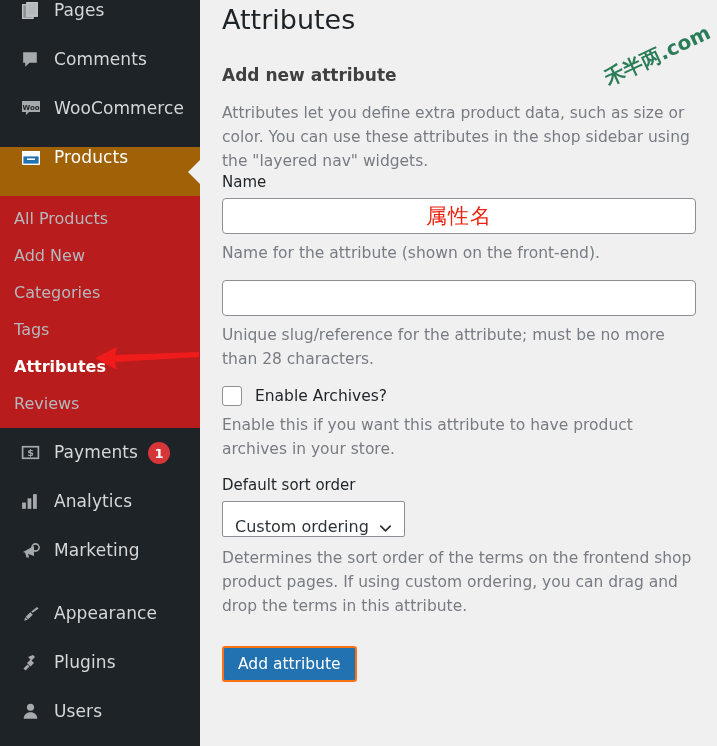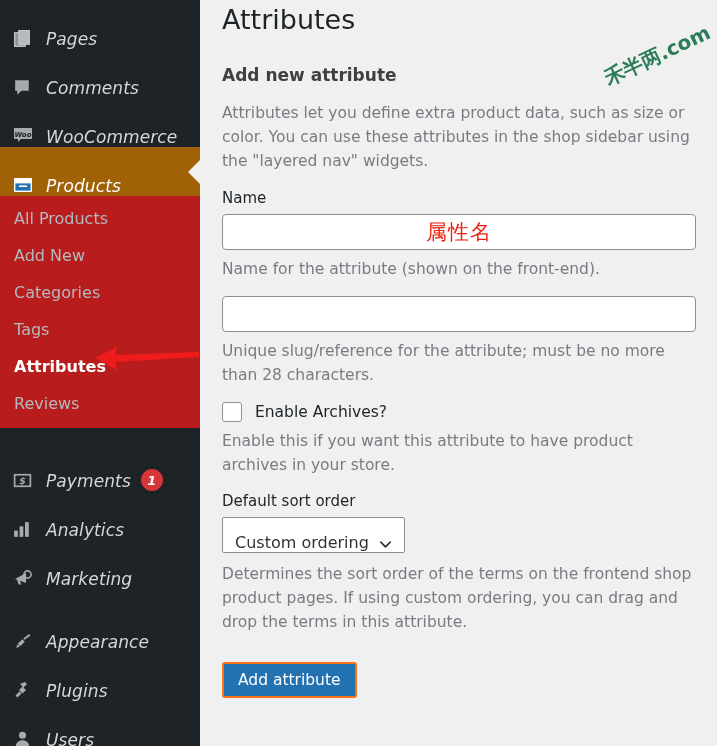--- a/index.html
+++ b/index.html
@@ -13,28 +13,27 @@
 
   
   #sidebar {
     width: 200px; height: 746px;
     background: #1d2327;
     flex: 0 0 200px;
     position: relative;
     overflow: hidden;
   }
   .menu-item {
-    display: flex; align-items: flex-end;
+    display: flex; align-items: flex-start;
     height: 49px;
-    padding-left: 12px;
+    padding-left: 20px;
     color: #c3c4c7;
     font-size: 17px;
     position: relative;
     cursor: pointer;
-    font-style: italic;
   }
   .menu-item .mi-icon {
     width: 34px; flex: 0 0 34px;
     display: flex; align-items: center; justify-content: flex-start;
     color: #a7aaad;
   }
   .menu-item .mi-label {
     font-size: 17px;
     color: #d6d7d8;
     letter-spacing: .1px;
@@ -116,21 +115,20 @@
   #section-title {
     font-size: 17px;
     font-weight: 700;
     color: #404040;
     margin-bottom: 16px;
   }
   .help-text {
     font-size: 15.5px;
     color: #787c82;
     line-height: 1.55;
-    margin-bottom: 16px;
     max-width: 476px;
   }
   .field-label {
     display: block;
     font-size: 15px;
     color: #1d2327;
     margin-bottom: 7px;
   }
   .text-input {
     display: block;

